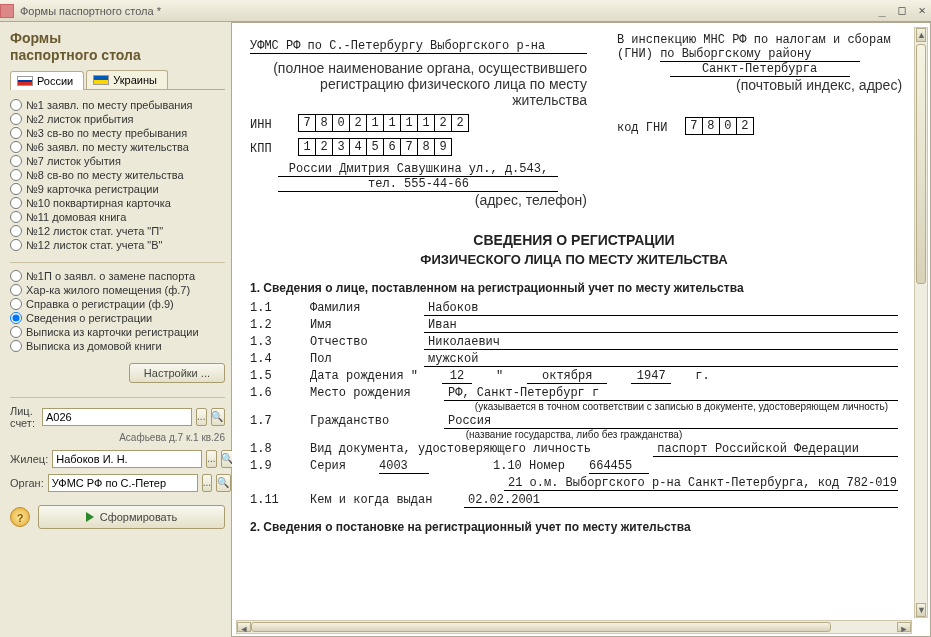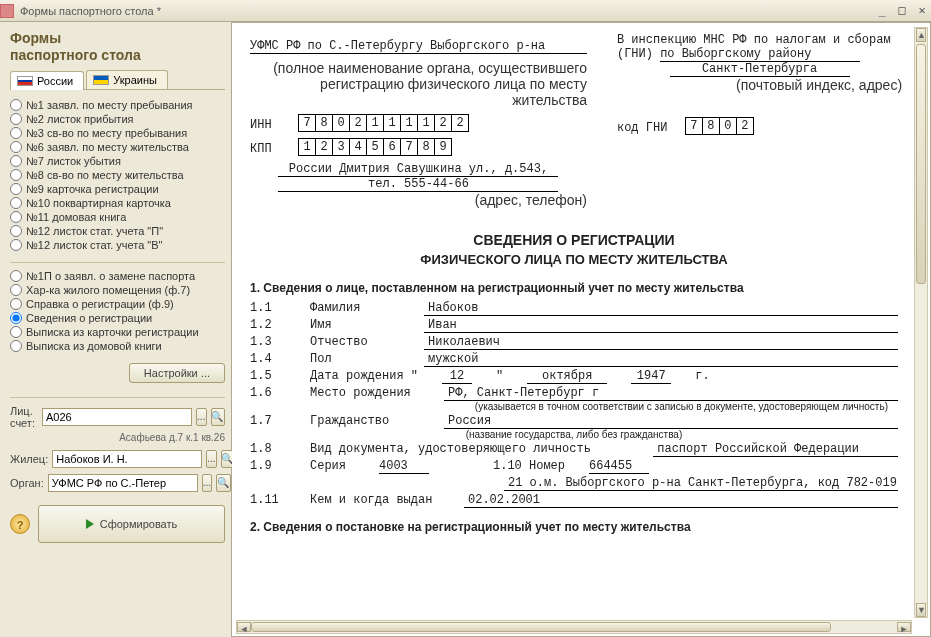--- a/index.html
+++ b/index.html
@@ -117,21 +117,21 @@
     color:#555; cursor:pointer; border-radius:2px;
   }
   .sub-note { font-size:10px; color:#666; text-align:right; margin:0 0 4px 0;}
   .bottom-actions { display:flex; align-items:center; gap:8px; margin-top:10px;}
   .help-icon {
     width:20px;height:20px;border-radius:50%;
     background:radial-gradient(#ffe9a0,#e0a830);
     color:#8a5a00; font-weight:bold; text-align:center; line-height:20px;
     border:1px solid #c08a20;
   }
-  .form-btn.big { flex:1; display:flex; align-items:center; justify-content:center; gap:6px; padding:12px 10px;}
+  .form-btn.big { flex:1; display:flex; align-items:center; justify-content:center; gap:6px; padding:5px 10px;}
   .play-tri {
     width:0;height:0;border-left:8px solid #2a8a2a;border-top:5px solid transparent;border-bottom:5px solid transparent;
   }
 
   .right {
     flex:1;
     background:#fff;
     position:relative;
     overflow:hidden;
     border:1px solid #b0a890;

